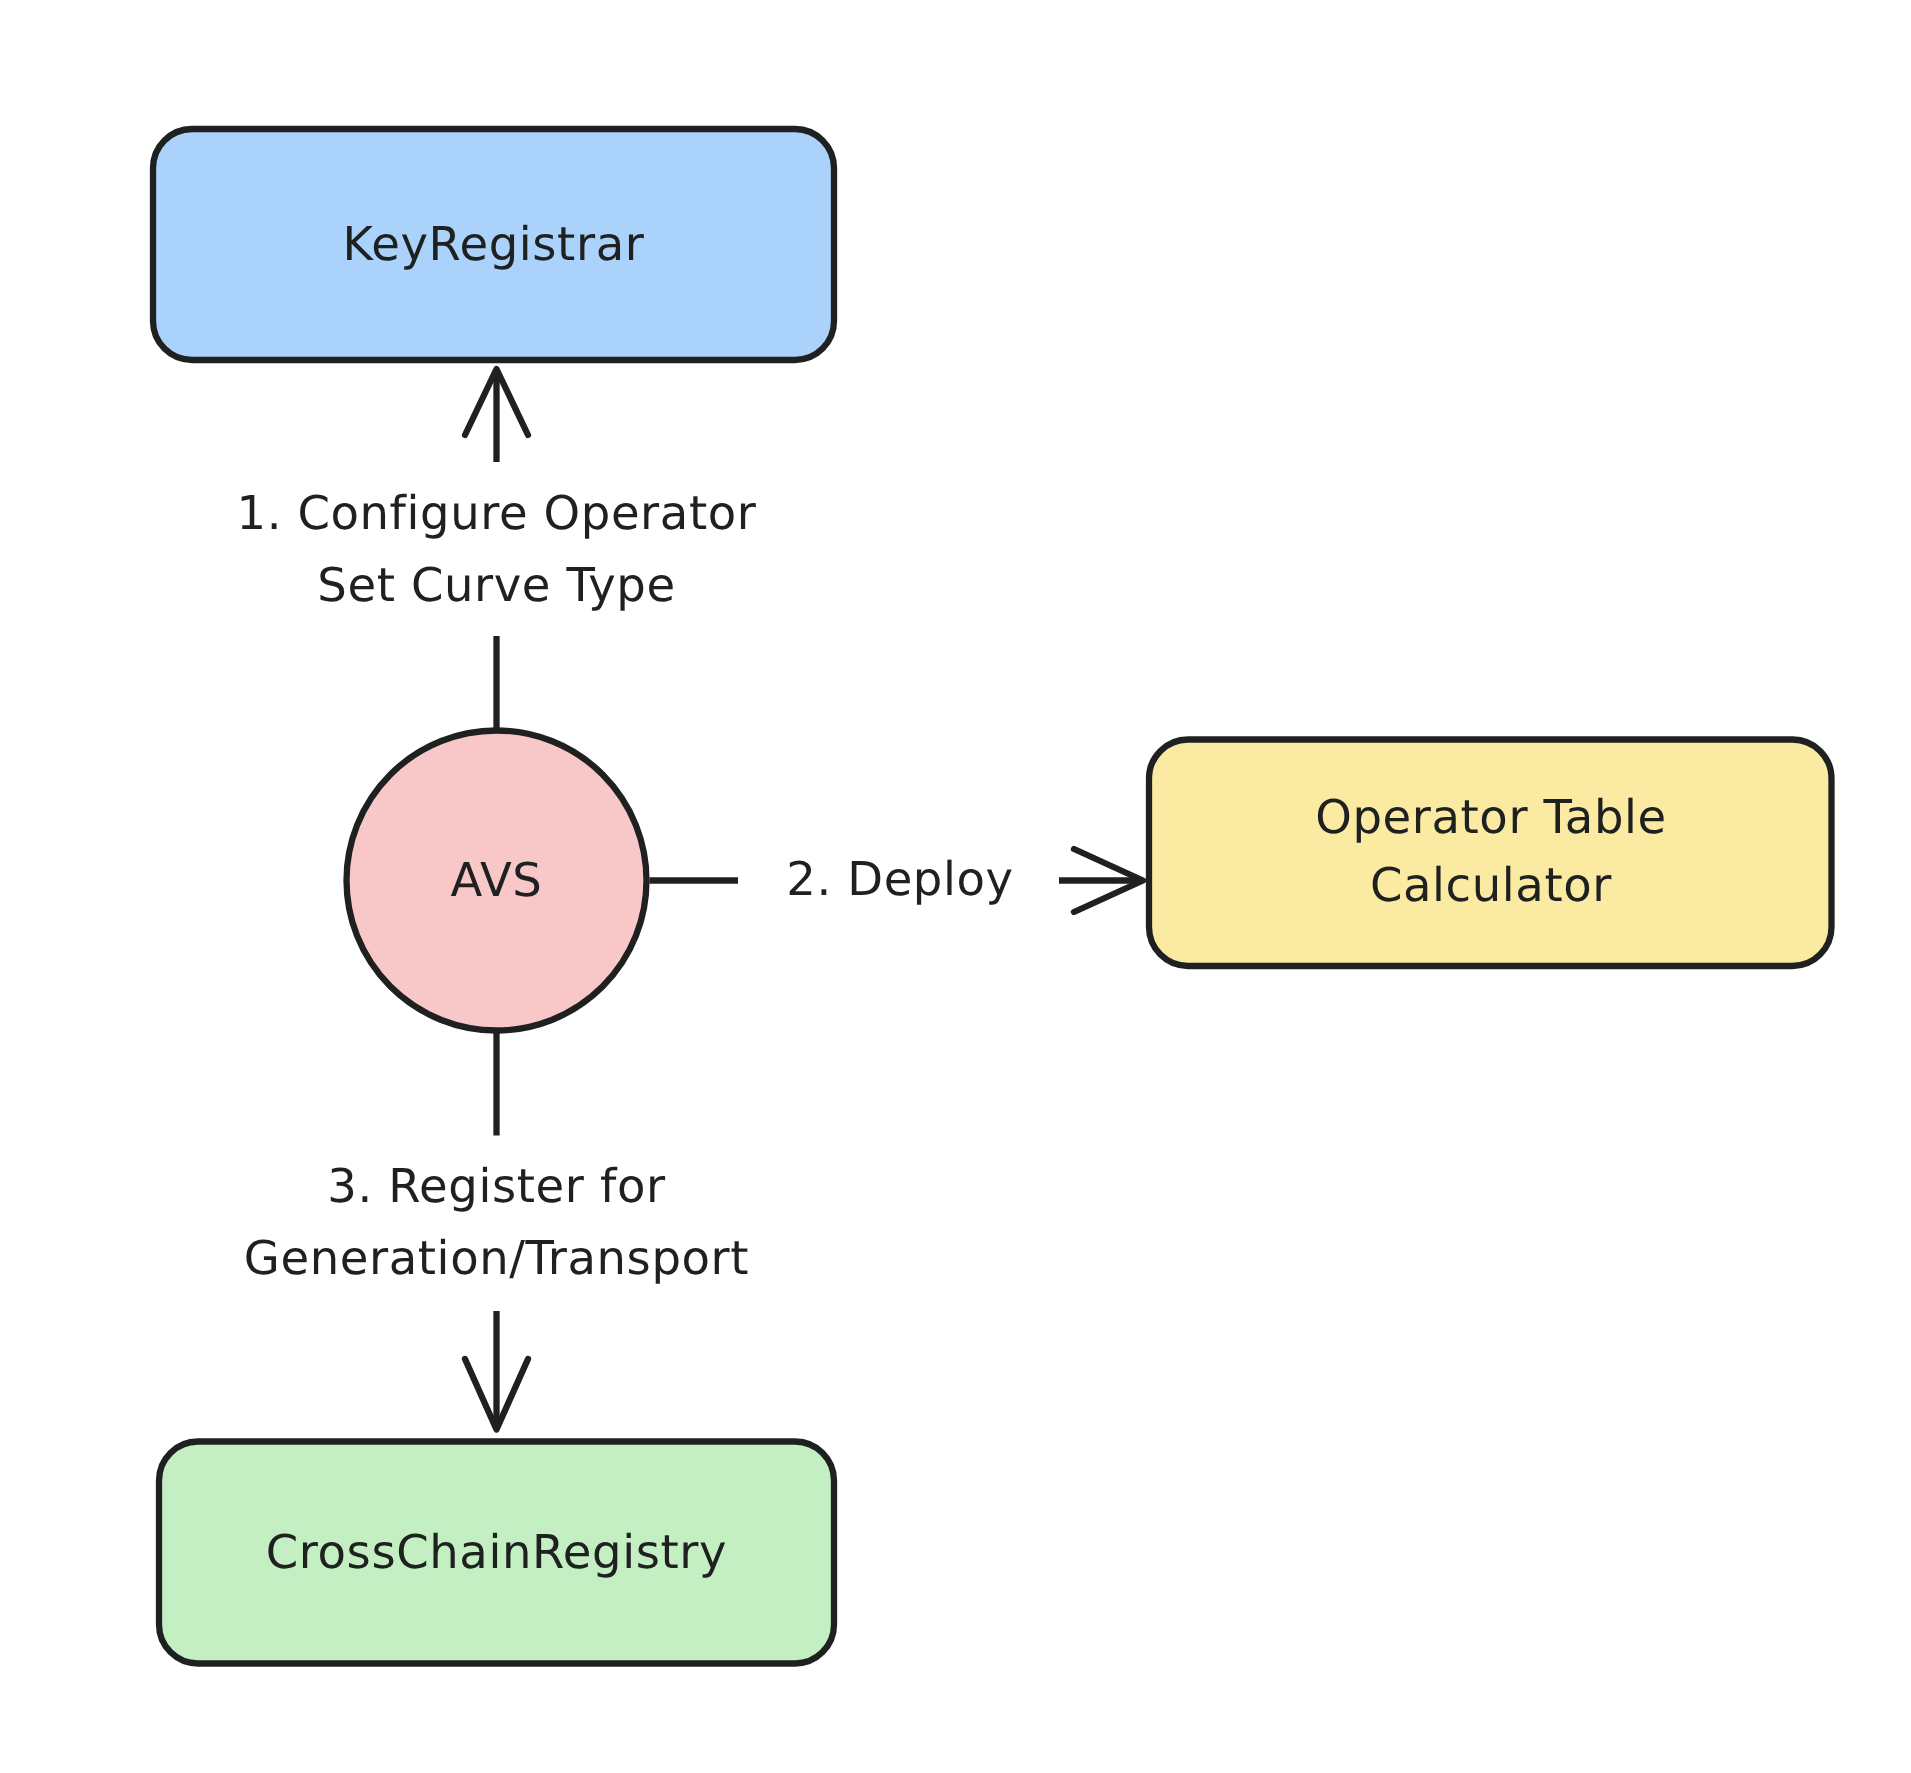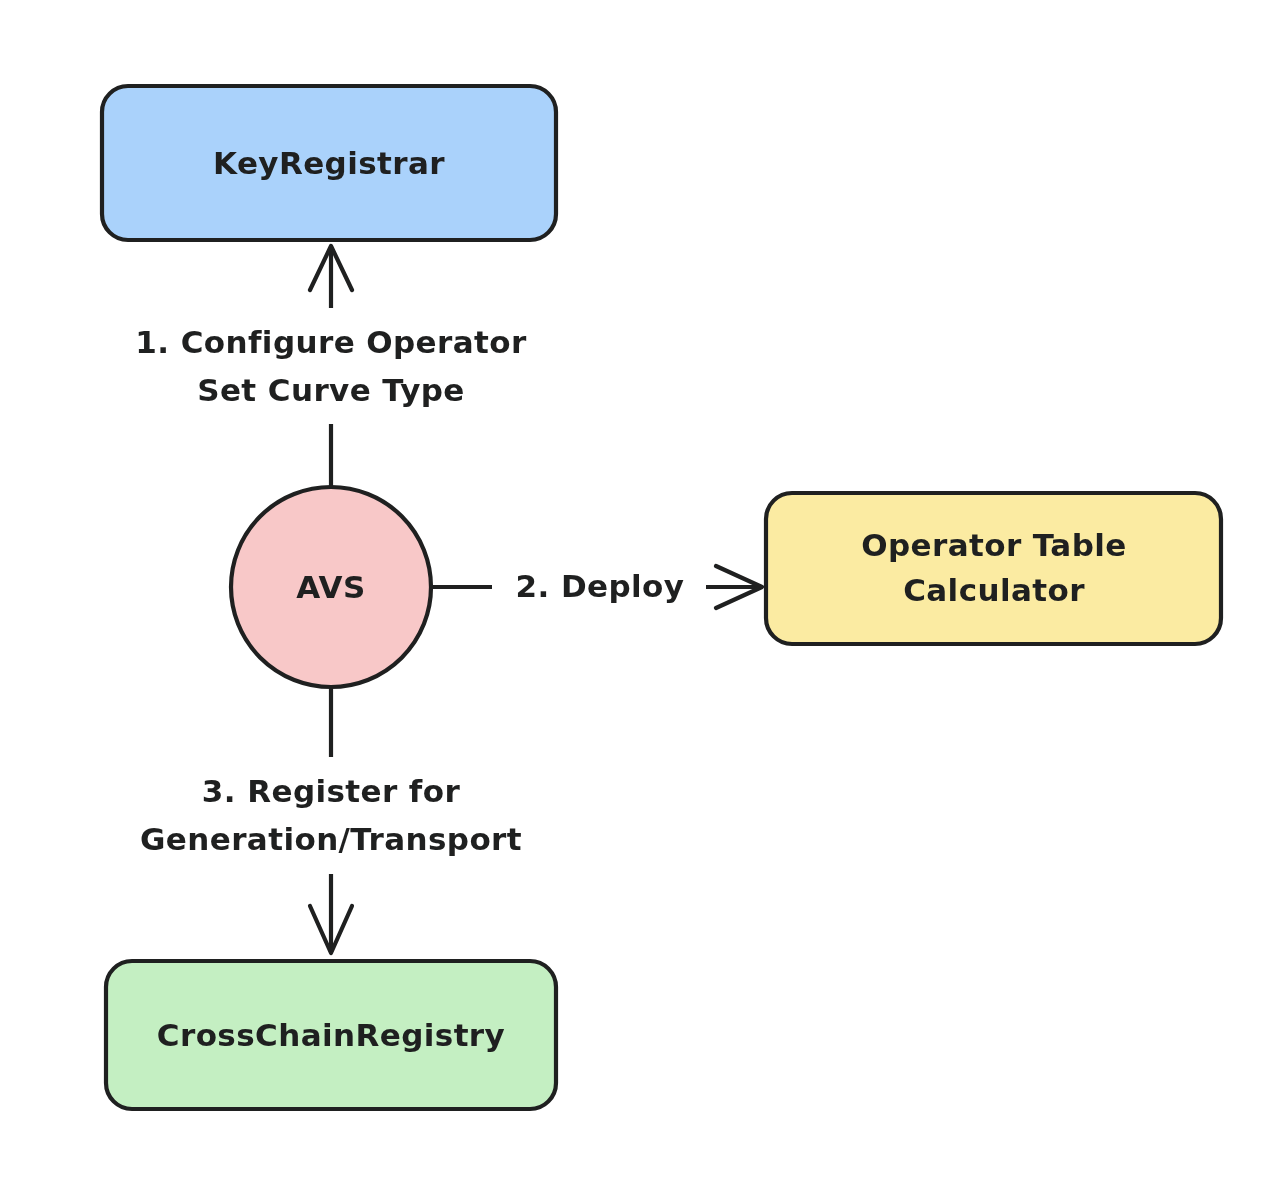--- a/index.html
+++ b/index.html
@@ -12,21 +12,20 @@
     height: 1182px;
     position: relative;
     font-family: "DejaVu Sans", sans-serif;
     overflow: hidden;
   }
   #diagram-root {
     position: absolute;
     inset: 0;
     width: 1274px;
     height: 1058px;
-    font-weight: bold;
   }
   svg.diagram {
     display: block;
     width: 1274px;
     height: 1182px;
   }
   .node-shape {
     stroke: #1f2020;
     stroke-width: 4.2;
     stroke-linejoin: round;

